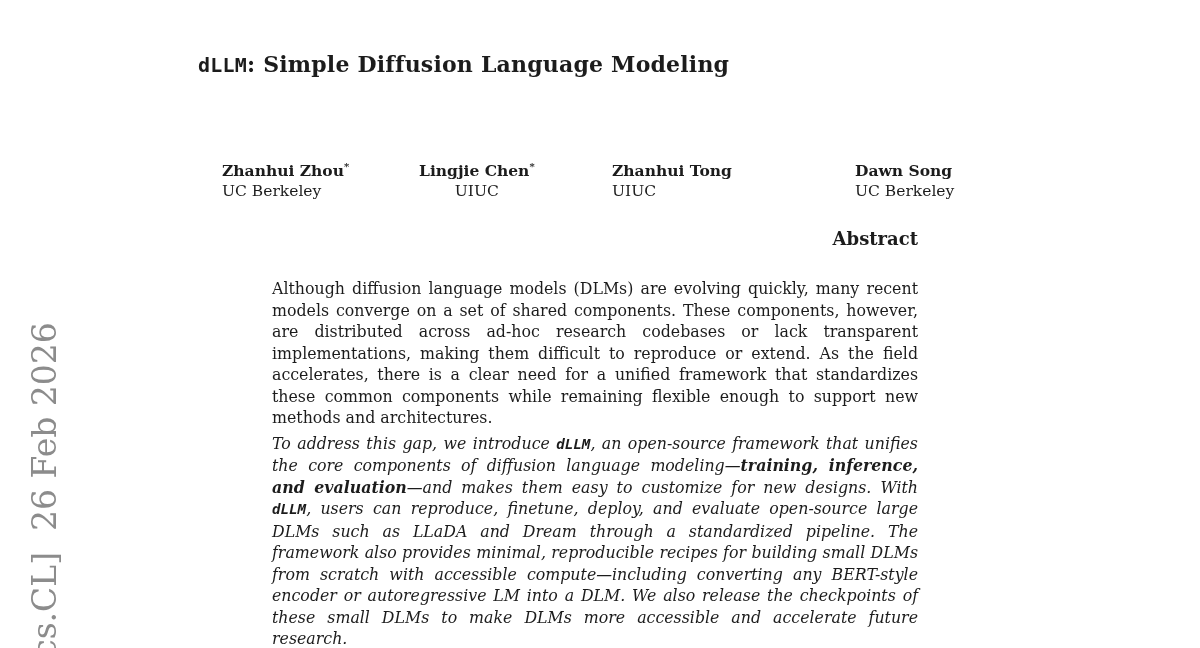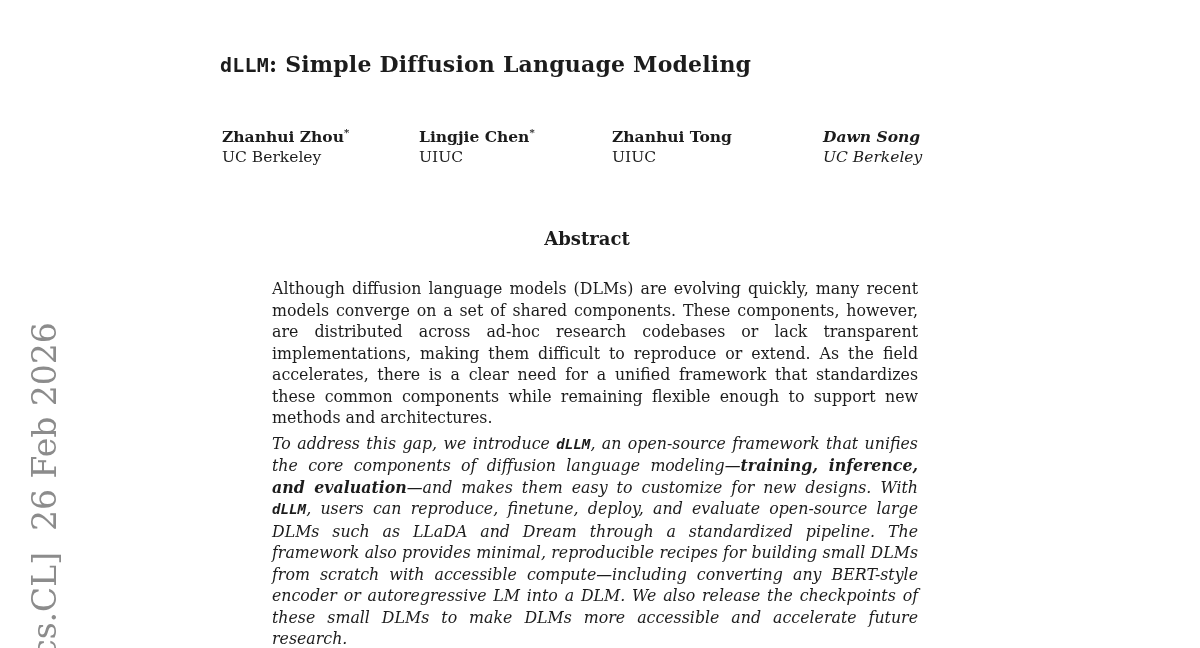--- a/index.html
+++ b/index.html
@@ -22,51 +22,51 @@
     line-height: 40px;
     text-align: center;
     transform: rotate(-90deg);
     font-size: 33px;
     color: #8c8c8c;
     white-space: pre;
     font-family: "DejaVu Serif", serif;
   }
   .title {
     position: absolute;
-    left: 220px;
+    left: 198px;
     top: 51px;
     font-size: 22px;
     font-weight: bold;
     letter-spacing: 0.2px;
     white-space: nowrap;
   }
   .title-code {
     font-family: "DejaVu Sans Mono", monospace;
     font-weight: bold;
     font-size: 20px;
   }
   .author-col {
     position: absolute;
     top: 127px;
     font-size: 15.5px;
     line-height: 20px;
     white-space: nowrap;
   }
   .author-col.c1 { left: 222px; }
-  .author-col.c2 { left: 419px; }
+  .author-col.c2 { left: 419px; text-align: center; }
   .author-col.c3 { left: 612px; }
-  .author-col.c4 { left: 823px; font-style: italic; }
-  .author-name { font-weight: bold; }
+  .author-col.c4 { left: 855px; }
+  .author-name { font-weight: bold; margin-top: 34px; }
   .author-mark { font-size: 10px; vertical-align: super; line-height: 0; }
   .abstract-heading {
     position: absolute;
-    left: 264px;
+    left: 272px;
     top: 228px;
     width: 646px;
-    text-align: center;
+    text-align: right;
     font-size: 18px;
     font-weight: bold;
   }
   .abstract-body {
     position: absolute;
     left: 272px;
     top: 278px;
     width: 646px;
     text-align: justify;
     font-size: 15.8px;

